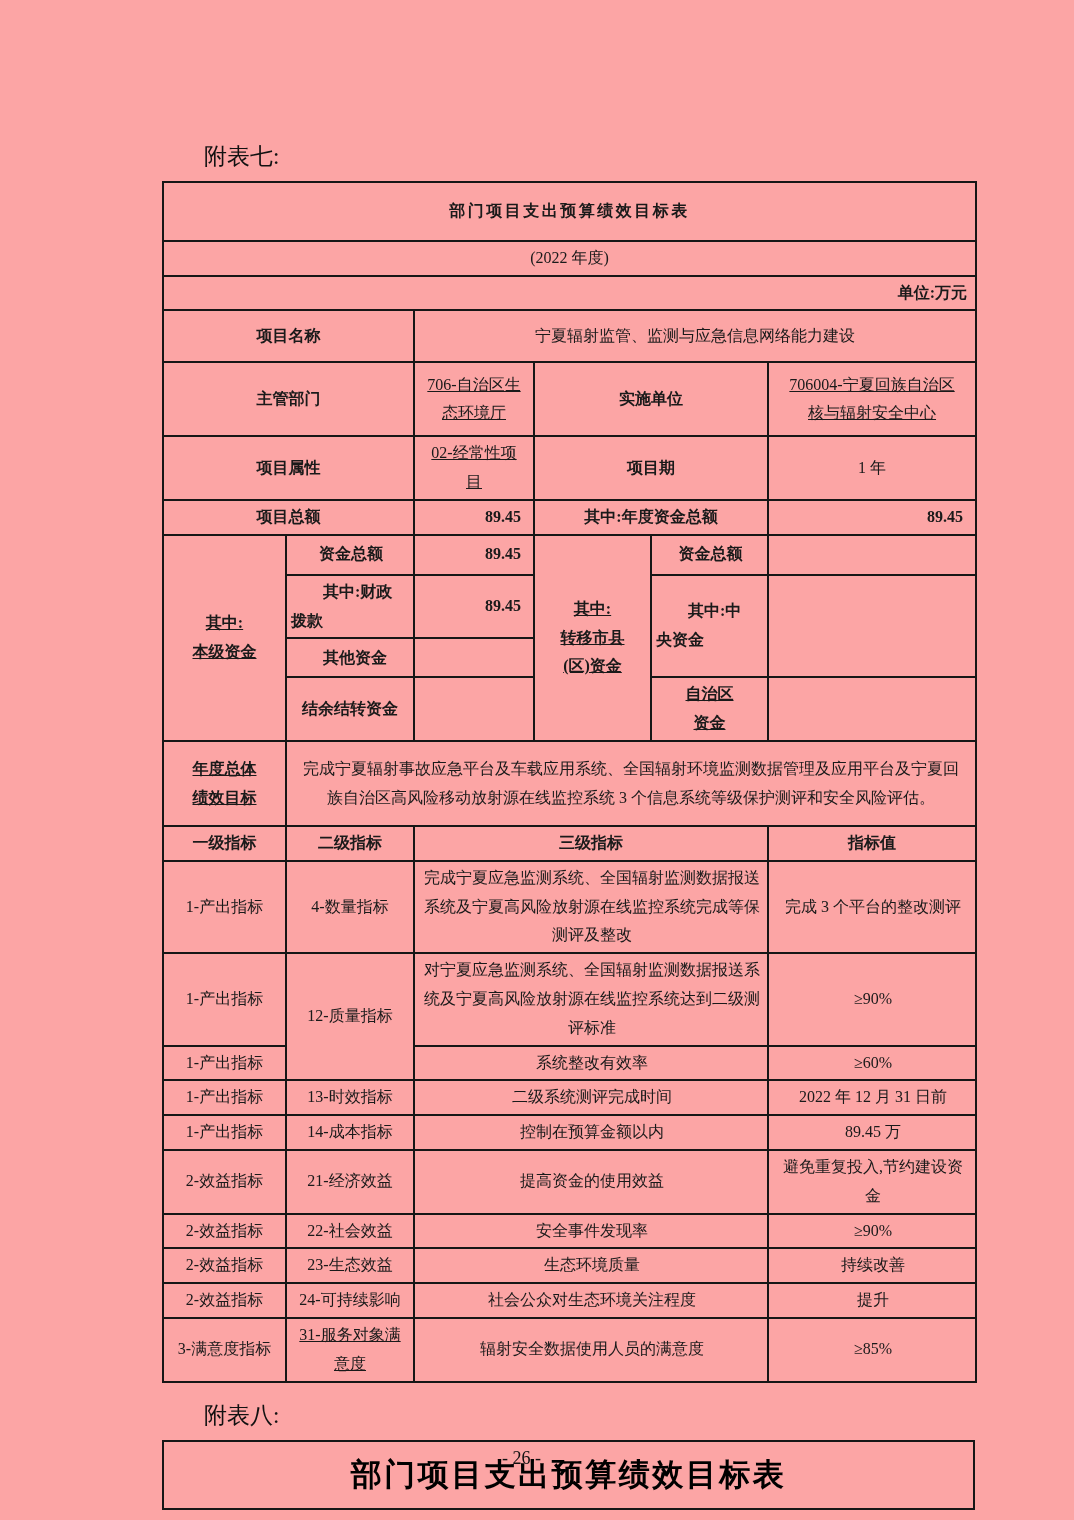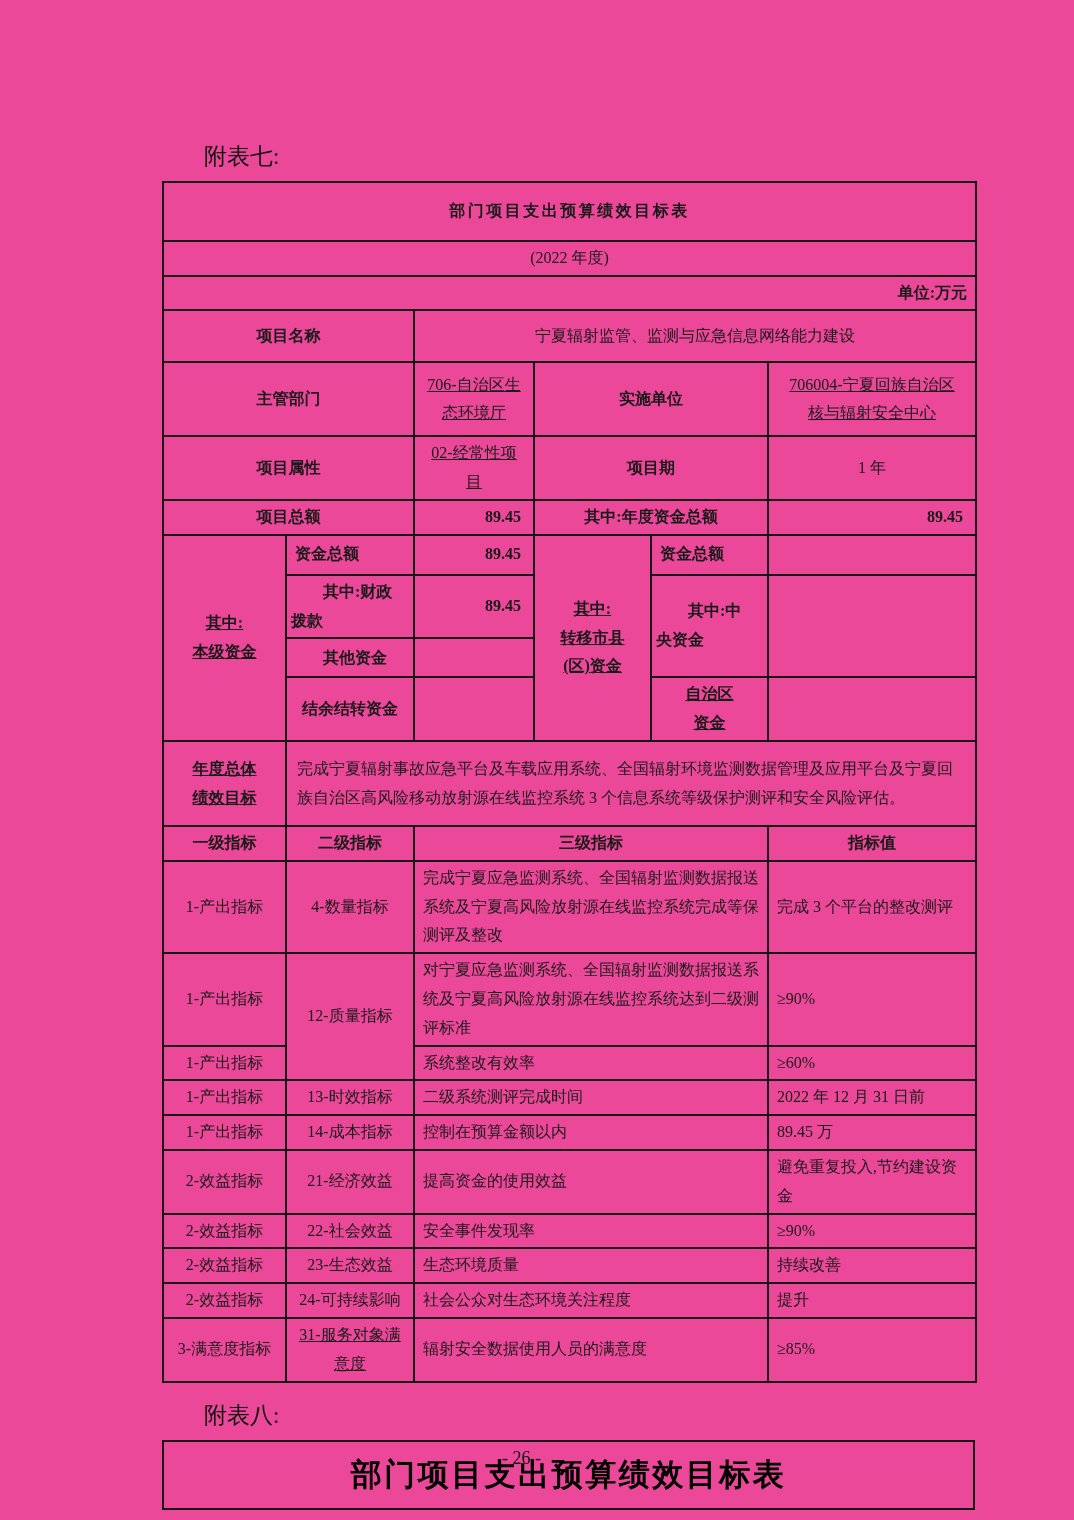--- a/index.html
+++ b/index.html
@@ -1,25 +1,25 @@
 <!DOCTYPE html>
 <html lang="zh"><head>
 <meta charset="utf-8">
 <style>
   html,body{margin:0;padding:0;background:#ffffff;}
-  .page{position:relative;width:1074px;height:1520px;background:#ec4899;
+  .page{position:relative;width:1074px;height:1520px;background:#fca5a5;
         font-family:"Liberation Serif","DejaVu Serif",serif;color:#000;}
   .doc{position:absolute;left:162px;top:142px;width:813px;}
   .annex-label{font-size:23px;color:#111;margin:0 0 9px 42px;line-height:1.3;}
   .annex8{margin-top:18px;}
   table.t{border-collapse:collapse;table-layout:fixed;width:813px;}
   table.t td{border:2px solid #161616;font-size:16px;line-height:1.8;
              vertical-align:middle;padding:2px 6px;overflow-wrap:break-word;color:#1a1a1a;}
   .c{text-align:center;}
-  .l{text-align:left;padding-left:8px !important;}
+  .l{text-align:center;padding-left:8px !important;}
   .r{text-align:right;padding-right:12px !important;font-weight:bold;}
   .b{font-weight:bold;}
   .pre{white-space:pre-line;text-decoration:underline;}
   .ind{text-align:left;text-indent:2em;padding-left:4px !important;white-space:pre-line;}
   .title-cell{font-size:31px;font-weight:bold;letter-spacing:2.5px;line-height:1.25;}
   .sub{font-size:16px;line-height:1.3;}
   .unit{font-size:15px;line-height:1.3;padding-right:8px !important;}
   .goal-text{line-height:2.05;padding:4px 10px !important;}
   .lh{line-height:1.8;}
   .box2{margin-top:8px;border:2px solid #161616;height:66px;display:flex;

